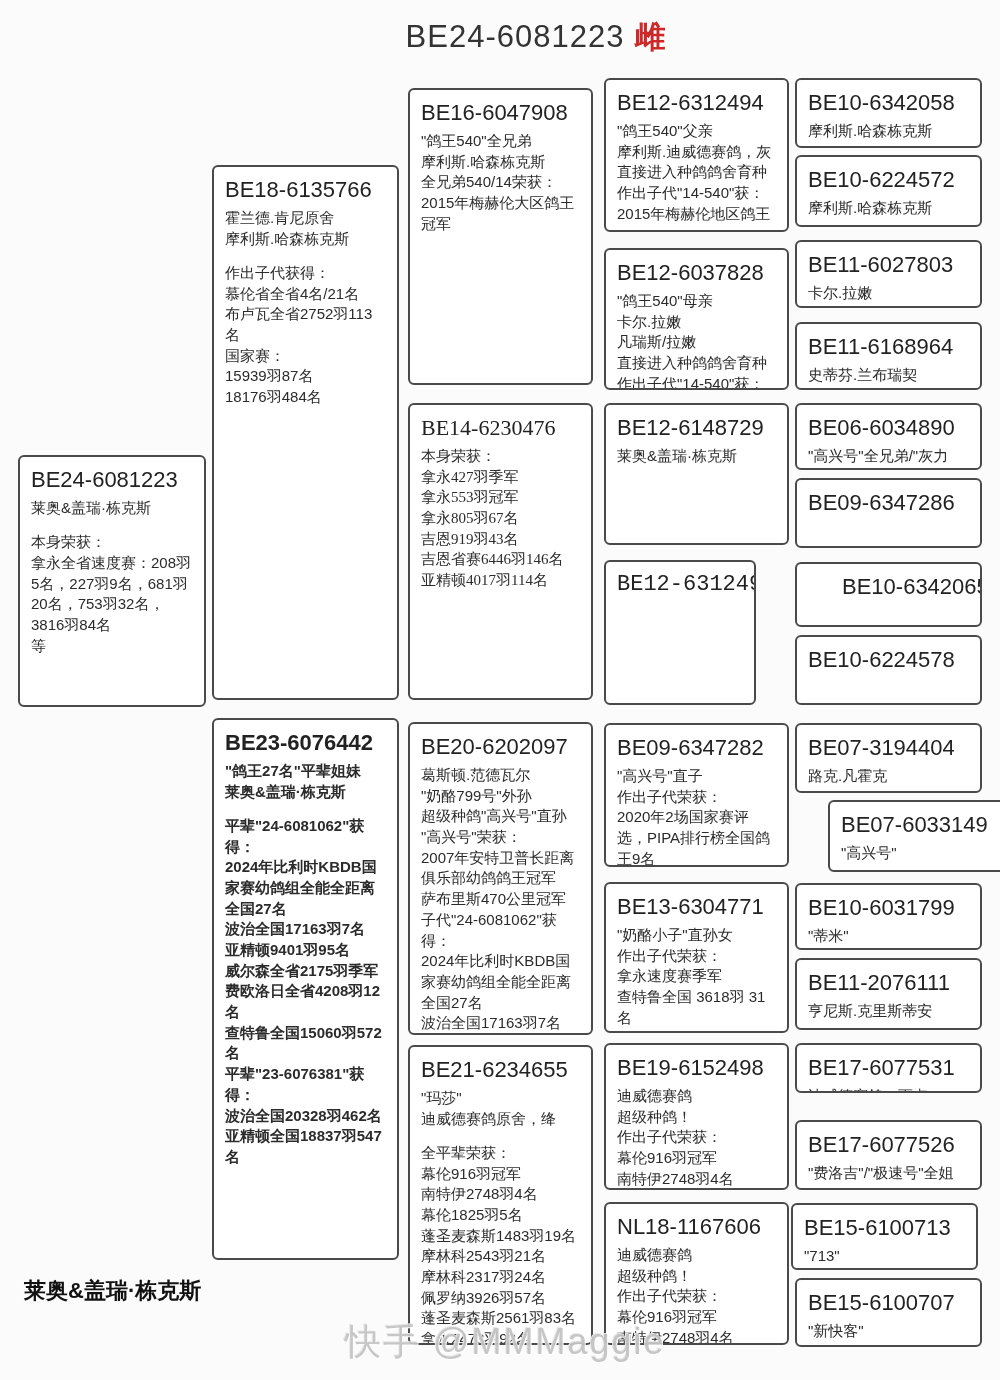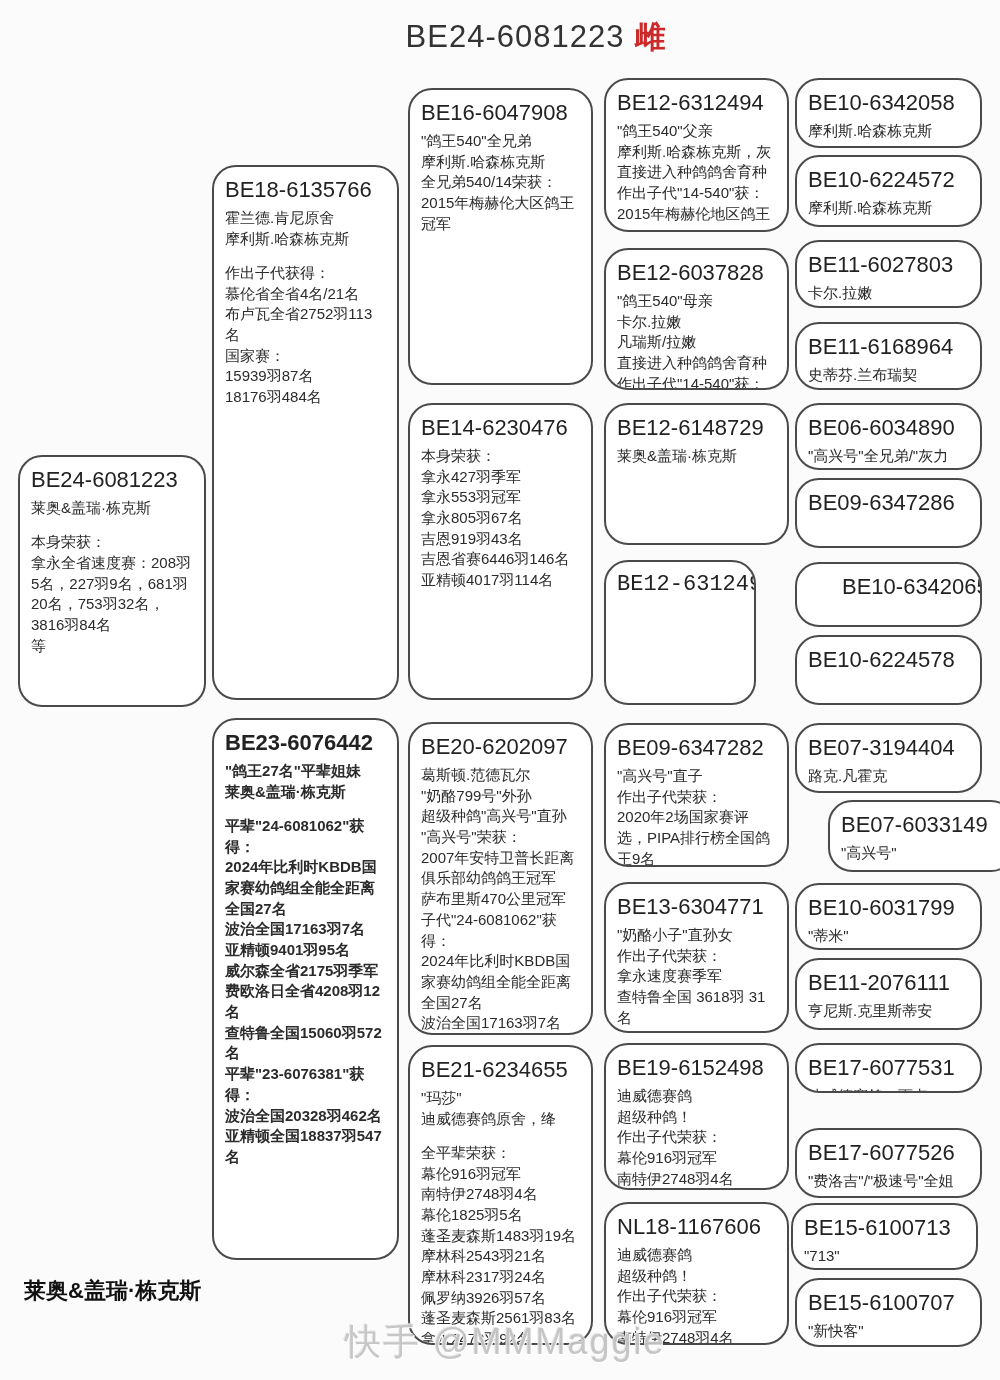--- a/index.html
+++ b/index.html
@@ -21,21 +21,21 @@
   .page{position:relative;width:1000px;height:1380px;}
   .title{
     position:absolute;top:16px;left:0;width:1000px;
     text-align:center;font-size:31px;letter-spacing:1px;color:#333;margin-left:36px;
   }
   .title .sex{color:var(--sex-c);font-weight:bold;margin-left:10px;}
   .pbox{
     position:absolute;
     background:#fff;
     border:2px solid var(--border-c);
-    border-radius:24px;
+    border-radius:6px;
     padding:8px 11px;
     overflow:hidden;
   }
   .pbox .ring{
     font-size:22px;
     color:#222;
     margin:2px 0 5px 0;
     white-space:nowrap;
   }
   .pbox .line{
@@ -102,21 +102,21 @@
         <div class="line">波治全国20328羽462名</div>
         <div class="line">亚精顿全国18837羽547名</div>
       </div>
       <div class="pbox" style="left: 408px; top: 88px; width: 185px; height: 297px;">
         <div class="ring">BE16-6047908</div>
         <div class="line">"鸽王540"全兄弟</div>
         <div class="line">摩利斯.哈森栋克斯</div>
         <div class="line">全兄弟540/14荣获：</div>
         <div class="line">2015年梅赫伦大区鸽王冠军</div>
       </div>
-      <div class="pbox" style="left: 408px; top: 403px; width: 185px; height: 297px;">
+      <div class="pbox" style="left: 408px; top: 403px; width: 185px; height: 297px; font-family: Liberation Serif, serif;">
         <div class="ring">BE14-6230476</div>
         <div class="line">本身荣获：</div>
         <div class="line">拿永427羽季军</div>
         <div class="line">拿永553羽冠军</div>
         <div class="line">拿永805羽67名</div>
         <div class="line">吉恩919羽43名</div>
         <div class="line">吉恩省赛6446羽146名</div>
         <div class="line">亚精顿4017羽114名</div>
       </div>
       <div class="pbox" style="left: 408px; top: 722px; width: 185px; height: 313px;">
@@ -143,21 +143,21 @@
         <div class="line">蓬圣麦森斯1483羽19名</div>
         <div class="line">摩林科2543羽21名</div>
         <div class="line">摩林科2317羽24名</div>
         <div class="line">佩罗纳3926羽57名</div>
         <div class="line">蓬圣麦森斯2561羽83名</div>
         <div class="line">拿永2473羽92名</div>
       </div>
       <div class="pbox" style="left: 604px; top: 78px; width: 185px; height: 154px;">
         <div class="ring">BE12-6312494</div>
         <div class="line">"鸽王540"父亲</div>
-        <div class="line">摩利斯.哈森栋克斯，灰</div>
+        <div class="line">摩利斯.迪威德赛鸽，灰</div>
         <div class="line">直接进入种鸽鸽舍育种</div>
         <div class="line">作出子代"14-540"获：</div>
         <div class="line">2015年梅赫伦地区鸽王</div>
       </div>
       <div class="pbox" style="left: 604px; top: 248px; width: 185px; height: 142px;">
         <div class="ring">BE12-6037828</div>
         <div class="line">"鸽王540"母亲</div>
         <div class="line">卡尔.拉嫩</div>
         <div class="line">凡瑞斯/拉嫩</div>
         <div class="line">直接进入种鸽鸽舍育种</div>
@@ -241,21 +241,21 @@
         <div class="line">"蒂米"</div>
       </div>
       <div class="pbox" style="left: 795px; top: 958px; width: 187px; height: 72px;">
         <div class="ring">BE11-2076111</div>
         <div class="line">亨尼斯.克里斯蒂安</div>
       </div>
       <div class="pbox" style="left: 795px; top: 1043px; width: 187px; height: 50px;">
         <div class="ring">BE17-6077531</div>
         <div class="line">迪威德赛鸽，雨点</div>
       </div>
-      <div class="pbox" style="left: 795px; top: 1120px; width: 187px; height: 70px; margin-top: 8px;">
+      <div class="pbox" style="left: 795px; top: 1120px; width: 187px; height: 70px;">
         <div class="ring">BE17-6077526</div>
         <div class="line">"费洛吉"/"极速号"全姐</div>
       </div>
       <div class="pbox" style="left: 791px; top: 1203px; width: 187px; height: 67px;">
         <div class="ring">BE15-6100713</div>
         <div class="line">"713"</div>
       </div>
       <div class="pbox" style="left: 795px; top: 1278px; width: 187px; height: 69px;">
         <div class="ring">BE15-6100707</div>
         <div class="line">"新快客"</div>

